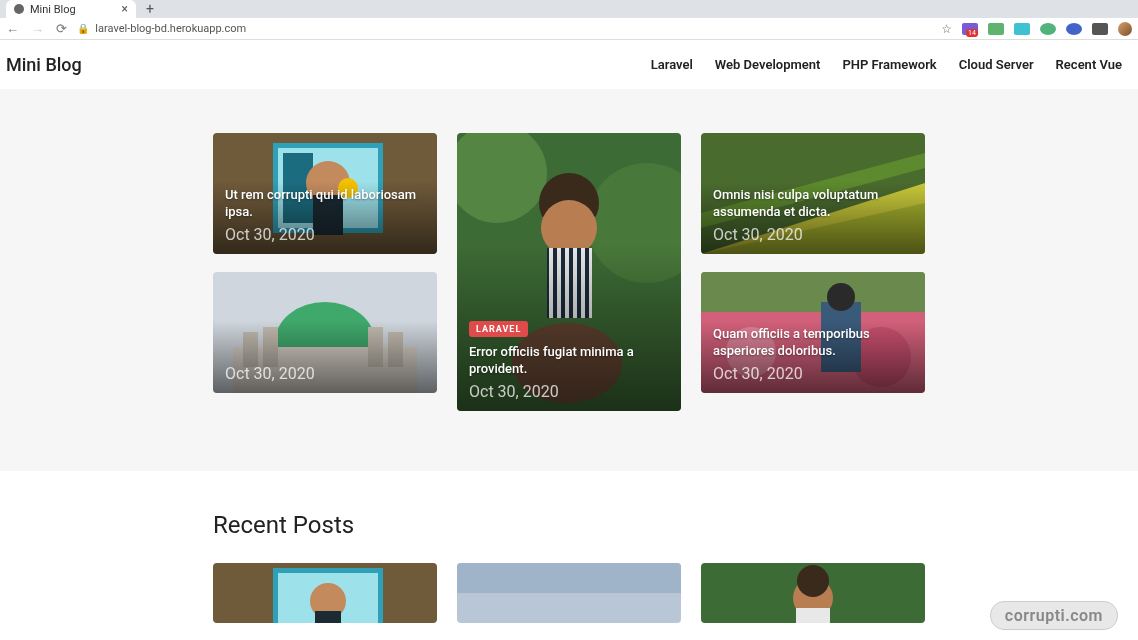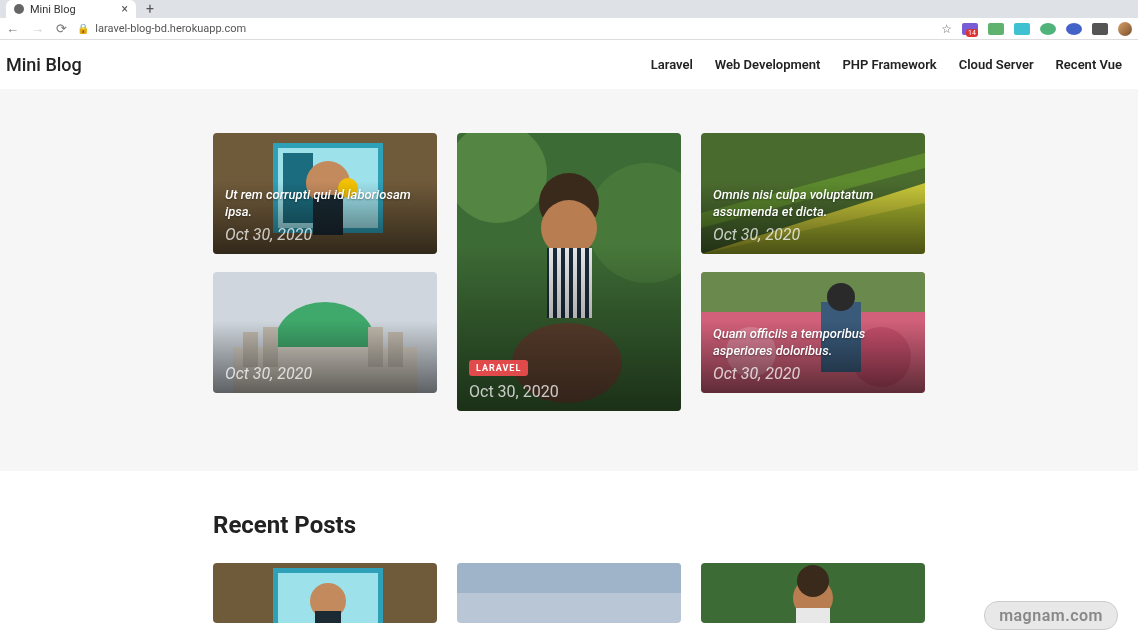--- a/index.html
+++ b/index.html
@@ -26,39 +26,39 @@
 .site-header { display: flex; align-items: center; justify-content: space-between; padding: 14px 6px 14px 6px; background: #fff; }
 .site-title { font-size: 18px; font-weight: 500; color: #222; margin-left: 0; }
 .nav-links { display: flex; gap: 22px; font-size: 13px; font-weight: 600; color: #222; padding-right: 10px; }
 .nav-links a { color: #222; text-decoration: none; cursor: pointer; }
 
 
 .hero { background: #f6f6f7; padding: 44px 0 60px; }
 .container { width: 712px; margin: 0 auto; }
 .grid { display: flex; gap: 20px; }
 .col { display: flex; flex-direction: column; gap: 18px; }
-.col-a, .col-c { width: 224px; font-style: italic; }
+.col-a, .col-c { width: 224px; }
 .col-b { width: 224px; }
 
 .card { position: relative; border-radius: 4px; overflow: hidden; color: #fff; display: flex; align-items: flex-end; }
 .card.small { height: 121px; }
 .card.tall { height: 278px; }
 .card .ov { position: relative; z-index: 2; padding: 10px 12px 10px; width: 100%; }
 .card .title { font-size: 13px; font-weight: 500; line-height: 1.35; margin-bottom: 4px; text-shadow: 0 1px 2px rgba(0,0,0,.4); }
 .card .date { font-size: 16px; color: rgba(255,255,255,.75); }
 .card::after { content: ""; position: absolute; inset: 0; background: linear-gradient(180deg, rgba(0,0,0,0) 40%, rgba(0,0,0,.55) 100%); z-index: 1; }
 
 .badge { display: inline-block; background: #e04a4a; color: #fff; font-size: 9px; font-weight: 700; letter-spacing: 1px; padding: 3px 7px; border-radius: 3px; margin-bottom: 6px; }
 
 
 .card svg.bg { position: absolute; inset: 0; width: 100%; height: 100%; z-index: 0; }
 
 
 .recent { background: #fff; padding: 40px 0 0; }
-.recent h2 { font-size: 24px; font-weight: 700; color: #222; margin-bottom: 24px; }
+.recent h2 { font-size: 24px; font-weight: 400; color: #222; margin-bottom: 24px; }
 .recent-grid { display: flex; gap: 20px; }
 .recent-card { width: 224px; height: 60px; border-radius: 4px; overflow: hidden; position: relative; }
 .recent-card svg { width: 100%; height: 100%; }
 
 .watermark { position: fixed; bottom: 10px; right: 20px; background: rgba(230,230,230,.9); border: 1px solid #ccc; border-radius: 14px; padding: 4px 14px; font-size: 16px; color: #888; font-weight: 600; letter-spacing: .5px; }
 
 .arrow { display:inline-block; }
 .reload { display:inline-block; }
 </style>
 </head>
@@ -157,20 +157,21 @@
             <rect x="90" y="115" width="45" height="70" fill="url(#str)"></rect>
             <defs>
                 <pattern id="str" width="8" height="8" patternUnits="userSpaceOnUse">
                   <rect width="4" height="8" fill="#1a2a3a"></rect>
                 </pattern>
               </defs>
             <ellipse cx="110" cy="230" rx="55" ry="40" fill="#6b4a35"></ellipse>
           </svg>
           <div class="ov">
             <span class="badge">LARAVEL</span>
+            <div class="title">Error officiis fugiat minima a provident.</div>
             <div class="date">Oct 30, 2020</div>
           </div>
         </div>
       </div>
 
       <div class="col col-c">
         <div class="card small">
           <svg class="bg" viewBox="0 0 224 121" preserveAspectRatio="xMidYMid slice">
             <rect width="224" height="121" fill="#4a6b2e"></rect>
             <polygon points="0,121 224,50 224,121" fill="#c9c93a"></polygon>
@@ -225,13 +226,13 @@
           <rect width="224" height="60" fill="#3d6b35"></rect>
           <circle cx="112" cy="35" r="20" fill="#b87e52"></circle>
           <circle cx="112" cy="18" r="16" fill="#3a2a1b"></circle>
           <rect x="95" y="45" width="34" height="20" fill="#e8e8e8"></rect>
         </svg>
       </div>
     </div>
   </div>
 </div>
 
-<div class="watermark">magnam.com</div>
+<div class="watermark">corrupti.com</div>
 
 </body></html>

